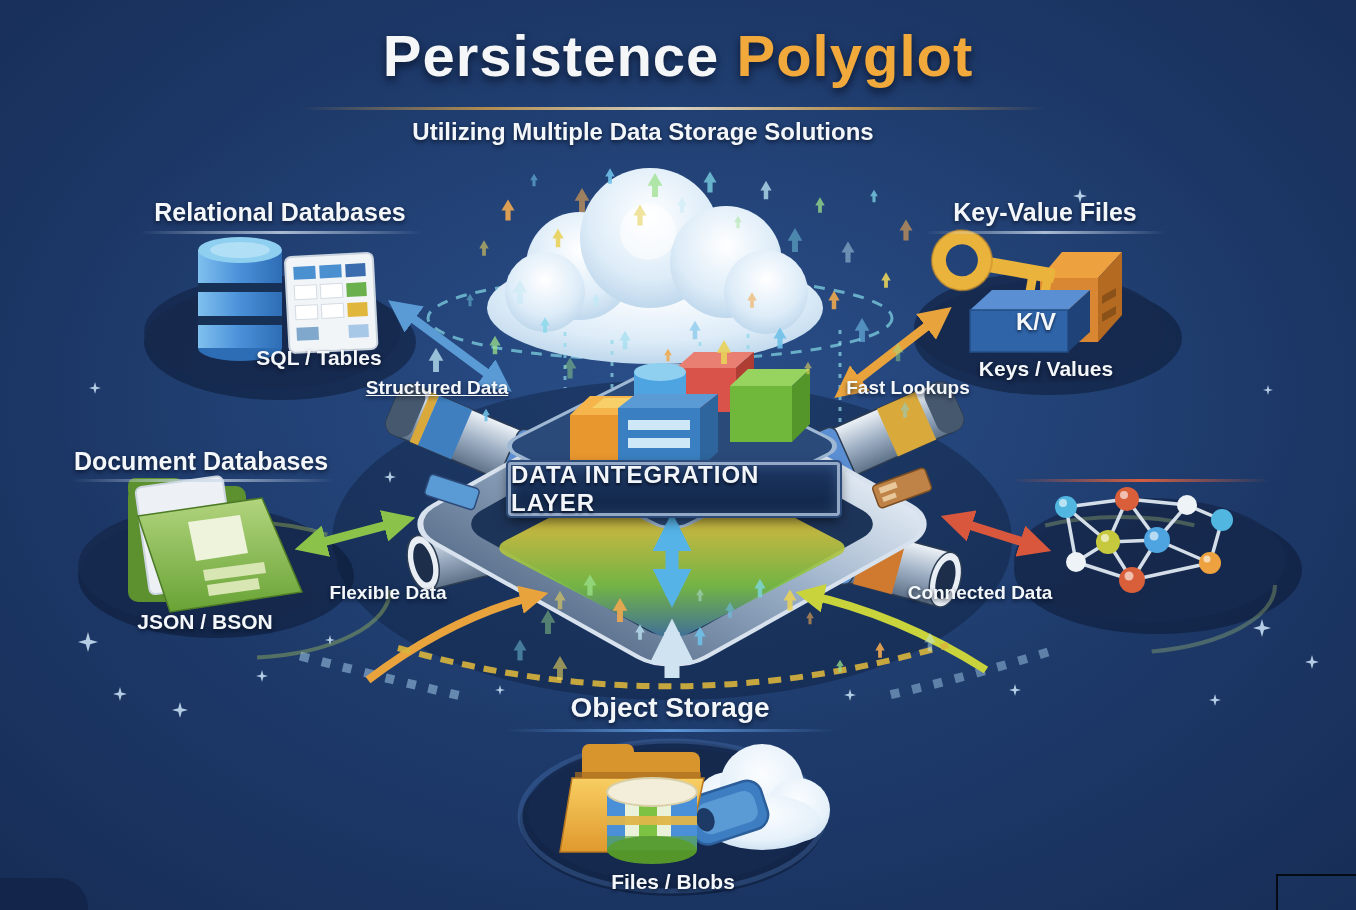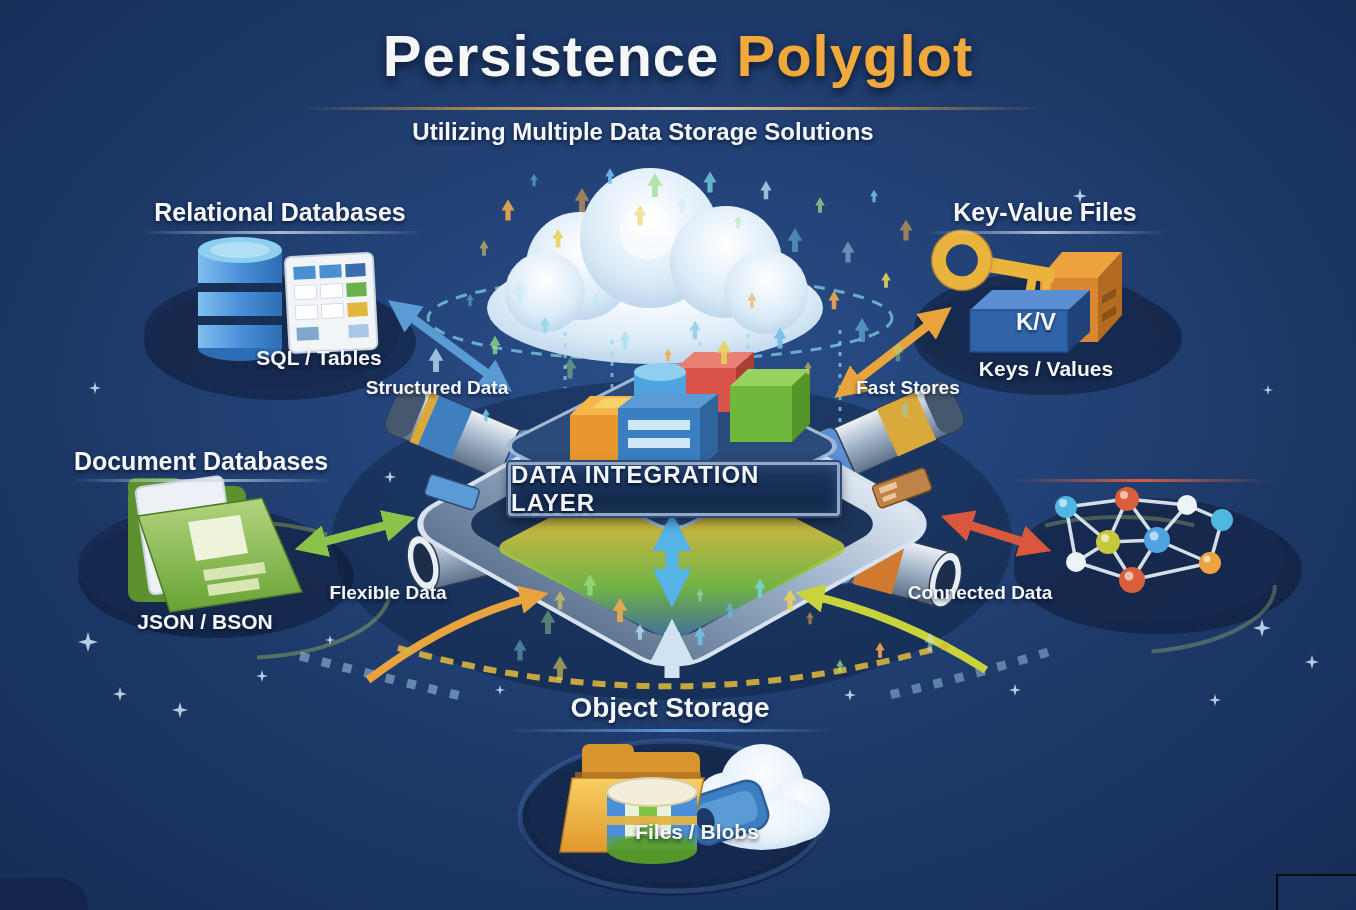--- a/index.html
+++ b/index.html
@@ -450,37 +450,37 @@
 <div class="title">
   <span>Persistence </span>
   <span class="accent">Polyglot</span>
 </div>
 <div class="rule rule-title"></div>
 <div class="label subtitle">Utilizing Multiple Data Storage Solutions</div>
 
 <div class="label h2" style="left:280px;top:198px;">Relational Databases</div>
 <div class="rule rule-soft" style="left:140px;top:231px;width:282px;"></div>
 <div class="label cap" style="left:287px;top:346px;margin-left:32px;">SQL / Tables</div>
-<div class="label alabel" style="left:437px;top:377px;">Structured Data</div>
+<div class="label alabel" style="left:437px;top:377px;text-decoration:underline;">Structured Data</div>
 
 <div class="label h2" style="left:1045px;top:198px;">Key-Value Files</div>
 <div class="rule rule-soft" style="left:925px;top:231px;width:240px;"></div>
 <div class="kv-label">K/V</div>
 <div class="label cap" style="left:1046px;top:357px;">Keys / Values</div>
-<div class="label alabel" style="left:908px;top:377px;">Fast Stores</div>
+<div class="label alabel" style="left:908px;top:377px;">Fast Lookups</div>
 
 <div class="label h2" style="left:201px;top:447px;">Document Databases</div>
 <div class="rule rule-soft" style="left:72px;top:479px;width:262px;"></div>
 <div class="label cap" style="left:205px;top:610px;">JSON / BSON</div>
 <div class="label alabel" style="left:388px;top:582px;">Flexible Data</div>
 
 <div class="rule rule-red" style="left:1012px;top:479px;width:258px;"></div>
 <div class="label alabel" style="left:980px;top:582px;">Connected Data</div>
 
 <div class="banner">DATA INTEGRATION LAYER</div>
 
 <div class="label h2big" style="left:670px;top:692px;">Object Storage</div>
 <div class="rule rule-blue" style="left:506px;top:729px;width:330px;"></div>
-<div class="label cap" style="left:673px;top:820px;margin-left:24px;">Files / Blobs</div>
+<div class="label cap" style="left:673px;top:870px;">Files / Blobs</div>
 
 <div class="corner-blob"></div>
 <div class="corner-box"></div>
 </div>
 
 </body></html>

